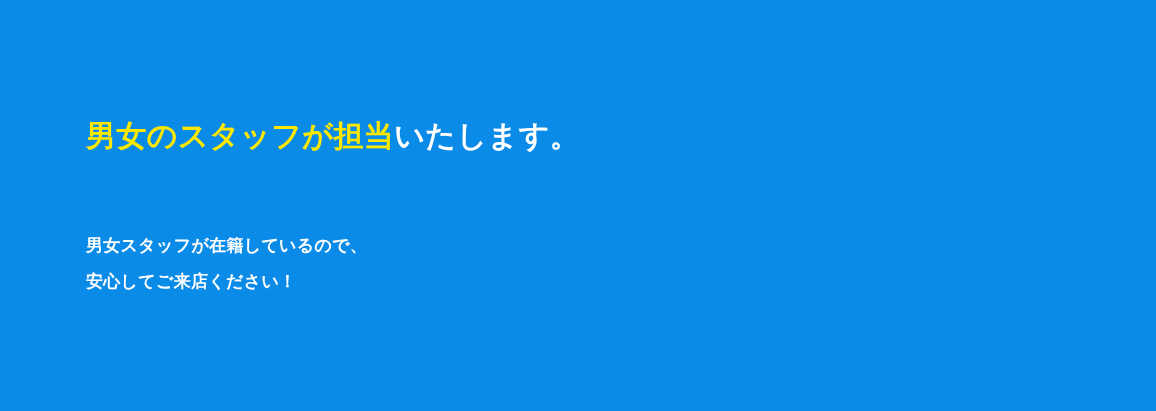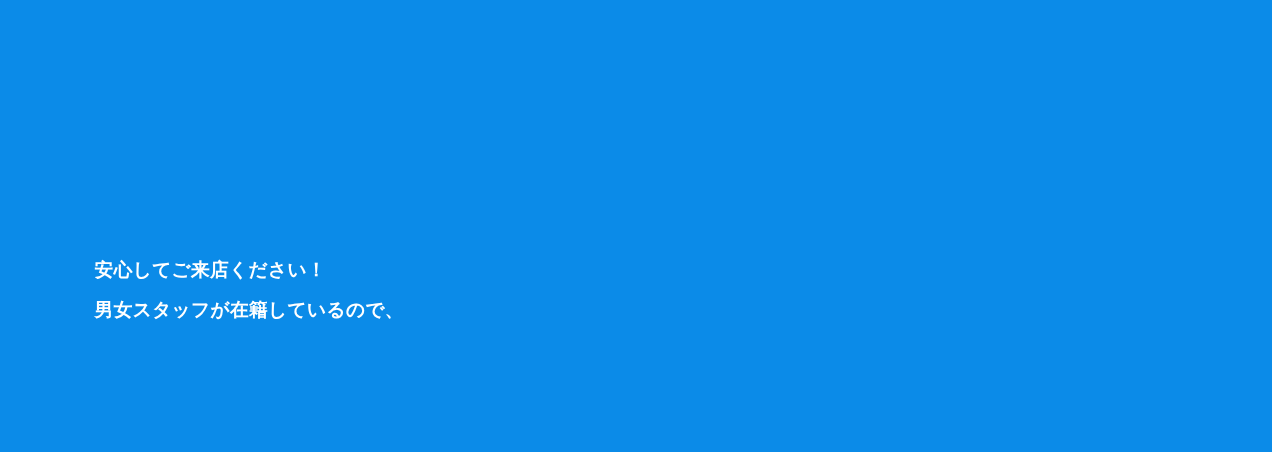--- a/index.html
+++ b/index.html
@@ -72,21 +72,24 @@
     display: block;
   }
 </style>
 </head>
 <body>
 
 <div class="banner">
 
   <div class="content-block">
     <h2 class="headline">
+      <span class="headline-line">
+        <span class="hl-accent">男女のスタッフが担当</span><span class="hl-plain">いたします。</span>
+      </span>
     </h2>
   </div>
 
   <p class="subtext">
+    <span class="subtext-line">男女スタッフが在籍しているので、</span>
     <span class="subtext-line">安心してご来店ください！</span>
-    <span class="subtext-line">男女スタッフが在籍しているので、</span>
   </p>
 
 </div>
 
 </body></html>

